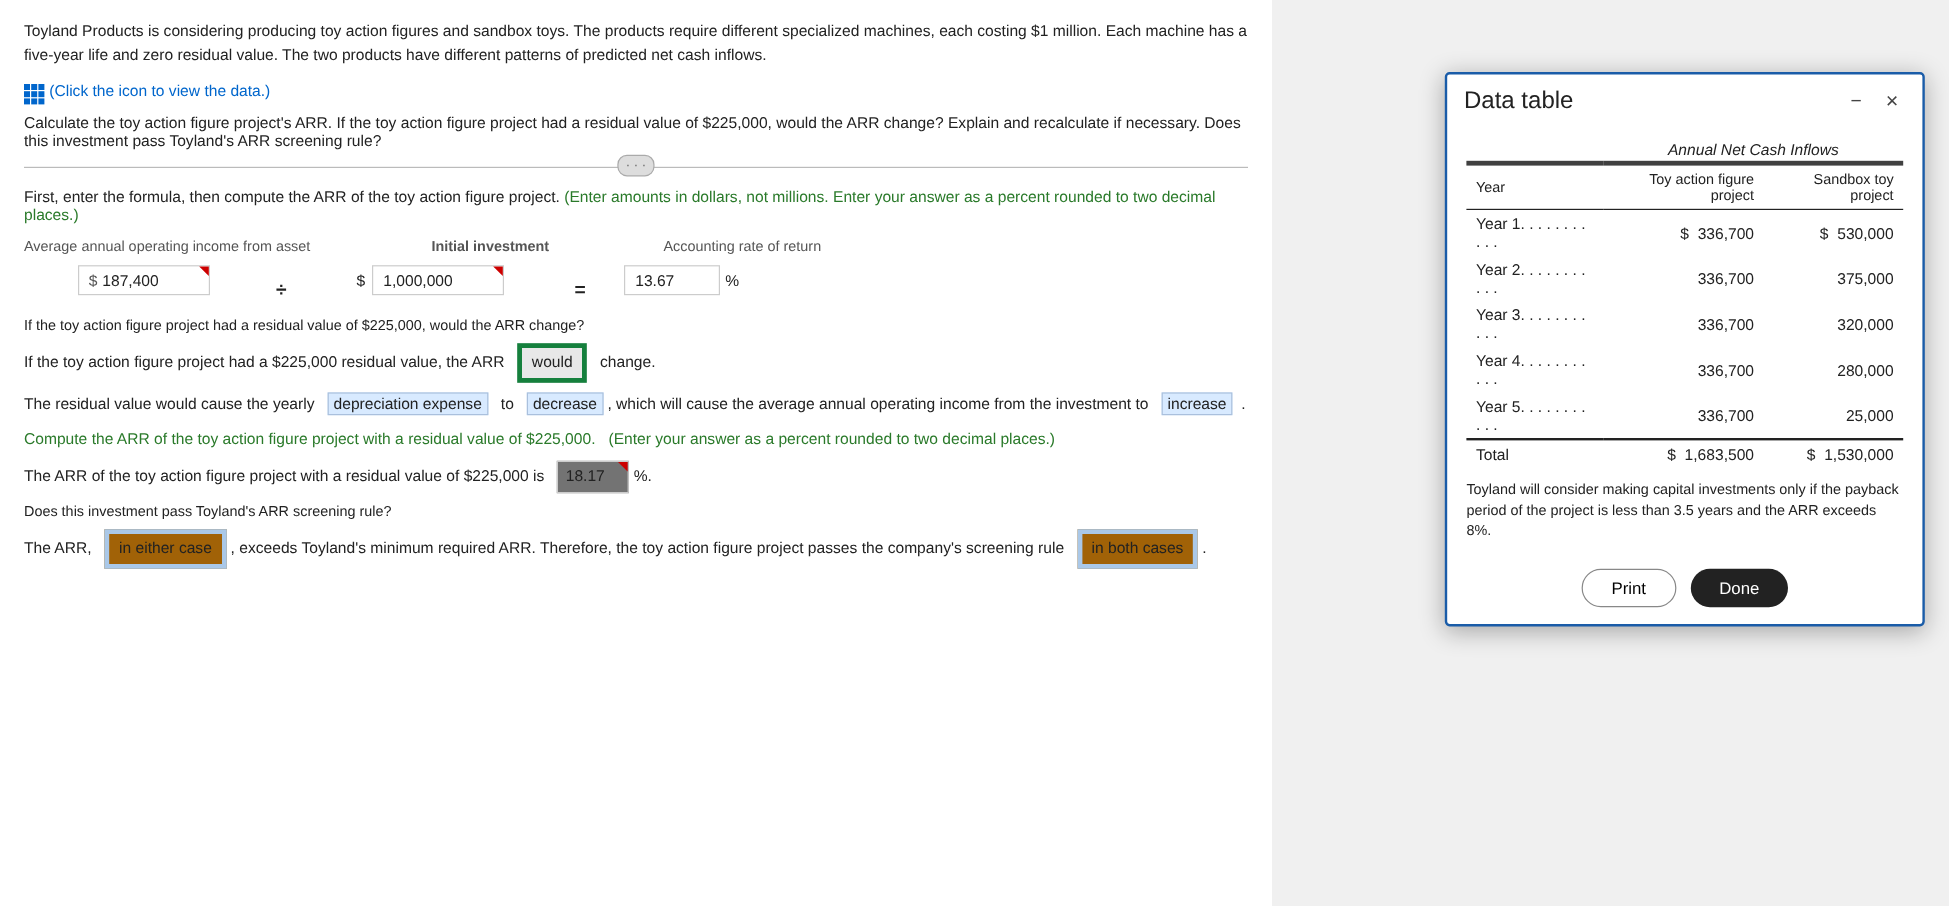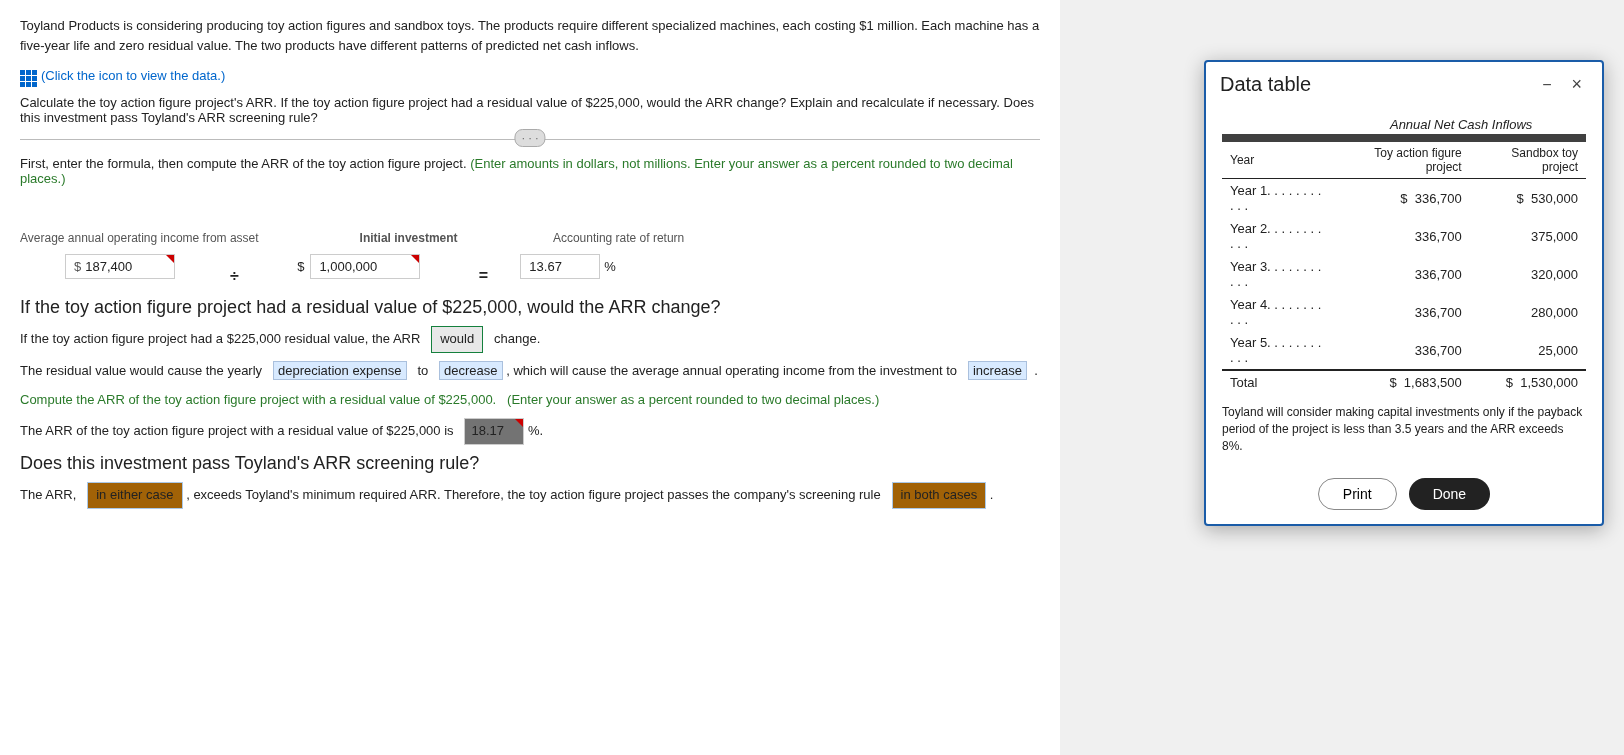--- a/index.html
+++ b/index.html
@@ -132,26 +132,26 @@
     .formula-value-result {
       display: flex;
       align-items: center;
       border: 1px solid #ccc;
       background: #fff;
       padding: 4px 8px;
       min-width: 80px;
     }
     .pct-label { margin-left: 4px; font-size: 13px; }
     .question-line {
-      font-size: 18px;
+      font-size: 12px;
       margin-bottom: 8px;
     }
     .inline-box {
       display: inline-block;
-      border: 1px solid #15803d;
+      border: 4px solid #15803d;
       background: #e8e8e8;
       padding: 2px 8px;
       min-width: 50px;
       font-size: 13px;
       vertical-align: middle;
     }
     .inline-box.blue-bg {
       background: #a16207;
       border-color: #aac8e8;
     }
@@ -249,21 +249,21 @@
     .data-table th, .data-table td {
       padding: 4px 8px;
       text-align: right;
     }
     .data-table th:first-child, .data-table td:first-child {
       text-align: left;
     }
     .data-table thead .header-main th {
       font-style: italic;
       font-weight: normal;
-      border-bottom: 8px solid #404040;
+      border-bottom: 4px solid #404040;
       padding-bottom: 2px;
     }
     .data-table thead .header-sub th {
       font-weight: normal;
       font-size: 12px;
       border-bottom: 1px solid #222;
       padding-bottom: 4px;
     }
     .data-table tbody tr td {
       border-bottom: none;
@@ -350,21 +350,21 @@
 
     <div class="formula-row" style="align-items:flex-end; margin-bottom:2px;">
       <div class="formula-cell" style="min-width:200px; text-align:center;">
         <span class="formula-label">Average annual operating income from asset</span>
       </div>
       <div style="min-width:40px;"></div>
       <div class="formula-cell wide" style="text-align:center;font-weight:bold;">
         <span class="formula-label">Initial investment</span>
       </div>
       <div style="min-width:30px;"></div>
-      <div class="formula-cell result" style="text-align:center;margin-top:33px;">
+      <div class="formula-cell result" style="text-align:center;">
         <span class="formula-label">Accounting rate of return</span>
       </div>
     </div>
 
     <div class="formula-row" style="align-items:center;">
       <div class="formula-cell" style="min-width:200px;">
         <div class="formula-value-box">
           <span class="dollar">$</span>
           <span class="value">187,400</span>
           <span class="red-corner"></span>

